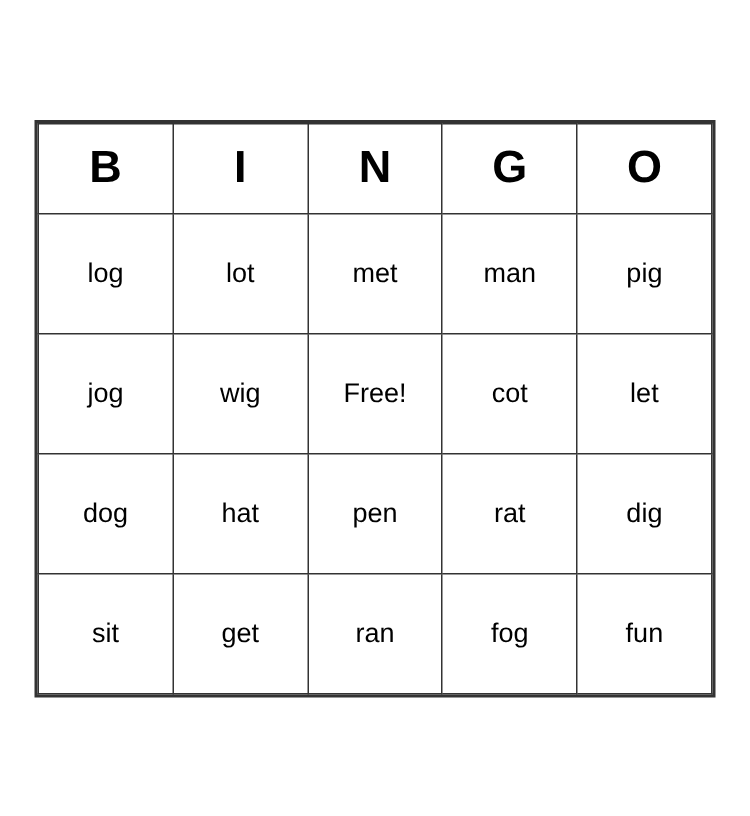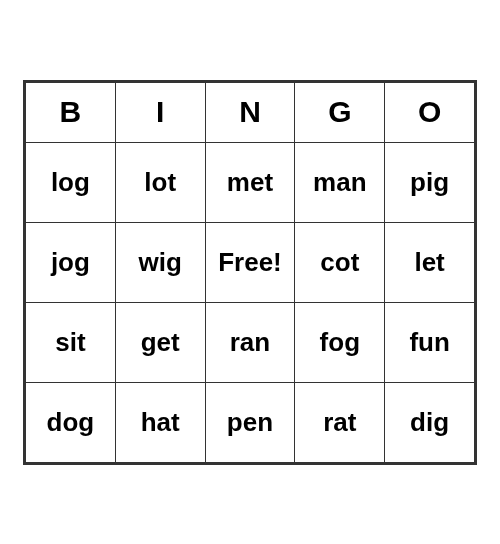--- a/index.html
+++ b/index.html
@@ -26,22 +26,22 @@
     .bingo-table {
       border-collapse: collapse;
       width: 450px;
     }
 
     .bingo-table td,
     .bingo-table th {
       border: 1px solid #333;
       text-align: center;
       vertical-align: middle;
-      font-size: 26px;
-      font-weight: bold;
+      font-size: 18px;
+      font-weight: normal;
       padding: 0;
     }
 
     .header-row th {
       width: 90px;
       height: 60px;
       font-size: 30px;
       font-weight: bold;
     }
 
@@ -73,28 +73,28 @@
         <td>pig</td>
       </tr>
       <tr class="data-row">
         <td>jog</td>
         <td>wig</td>
         <td>Free!</td>
         <td>cot</td>
         <td>let</td>
       </tr>
       <tr class="data-row">
+        <td>dog</td>
+        <td>hat</td>
+        <td>pen</td>
+        <td>rat</td>
+        <td>dig</td>
+      </tr>
+      <tr class="data-row">
         <td>sit</td>
         <td>get</td>
         <td>ran</td>
         <td>fog</td>
         <td>fun</td>
       </tr>
-      <tr class="data-row">
-        <td>dog</td>
-        <td>hat</td>
-        <td>pen</td>
-        <td>rat</td>
-        <td>dig</td>
-      </tr>
     </tbody>
   </table>
 </div>
 
 </body></html>

